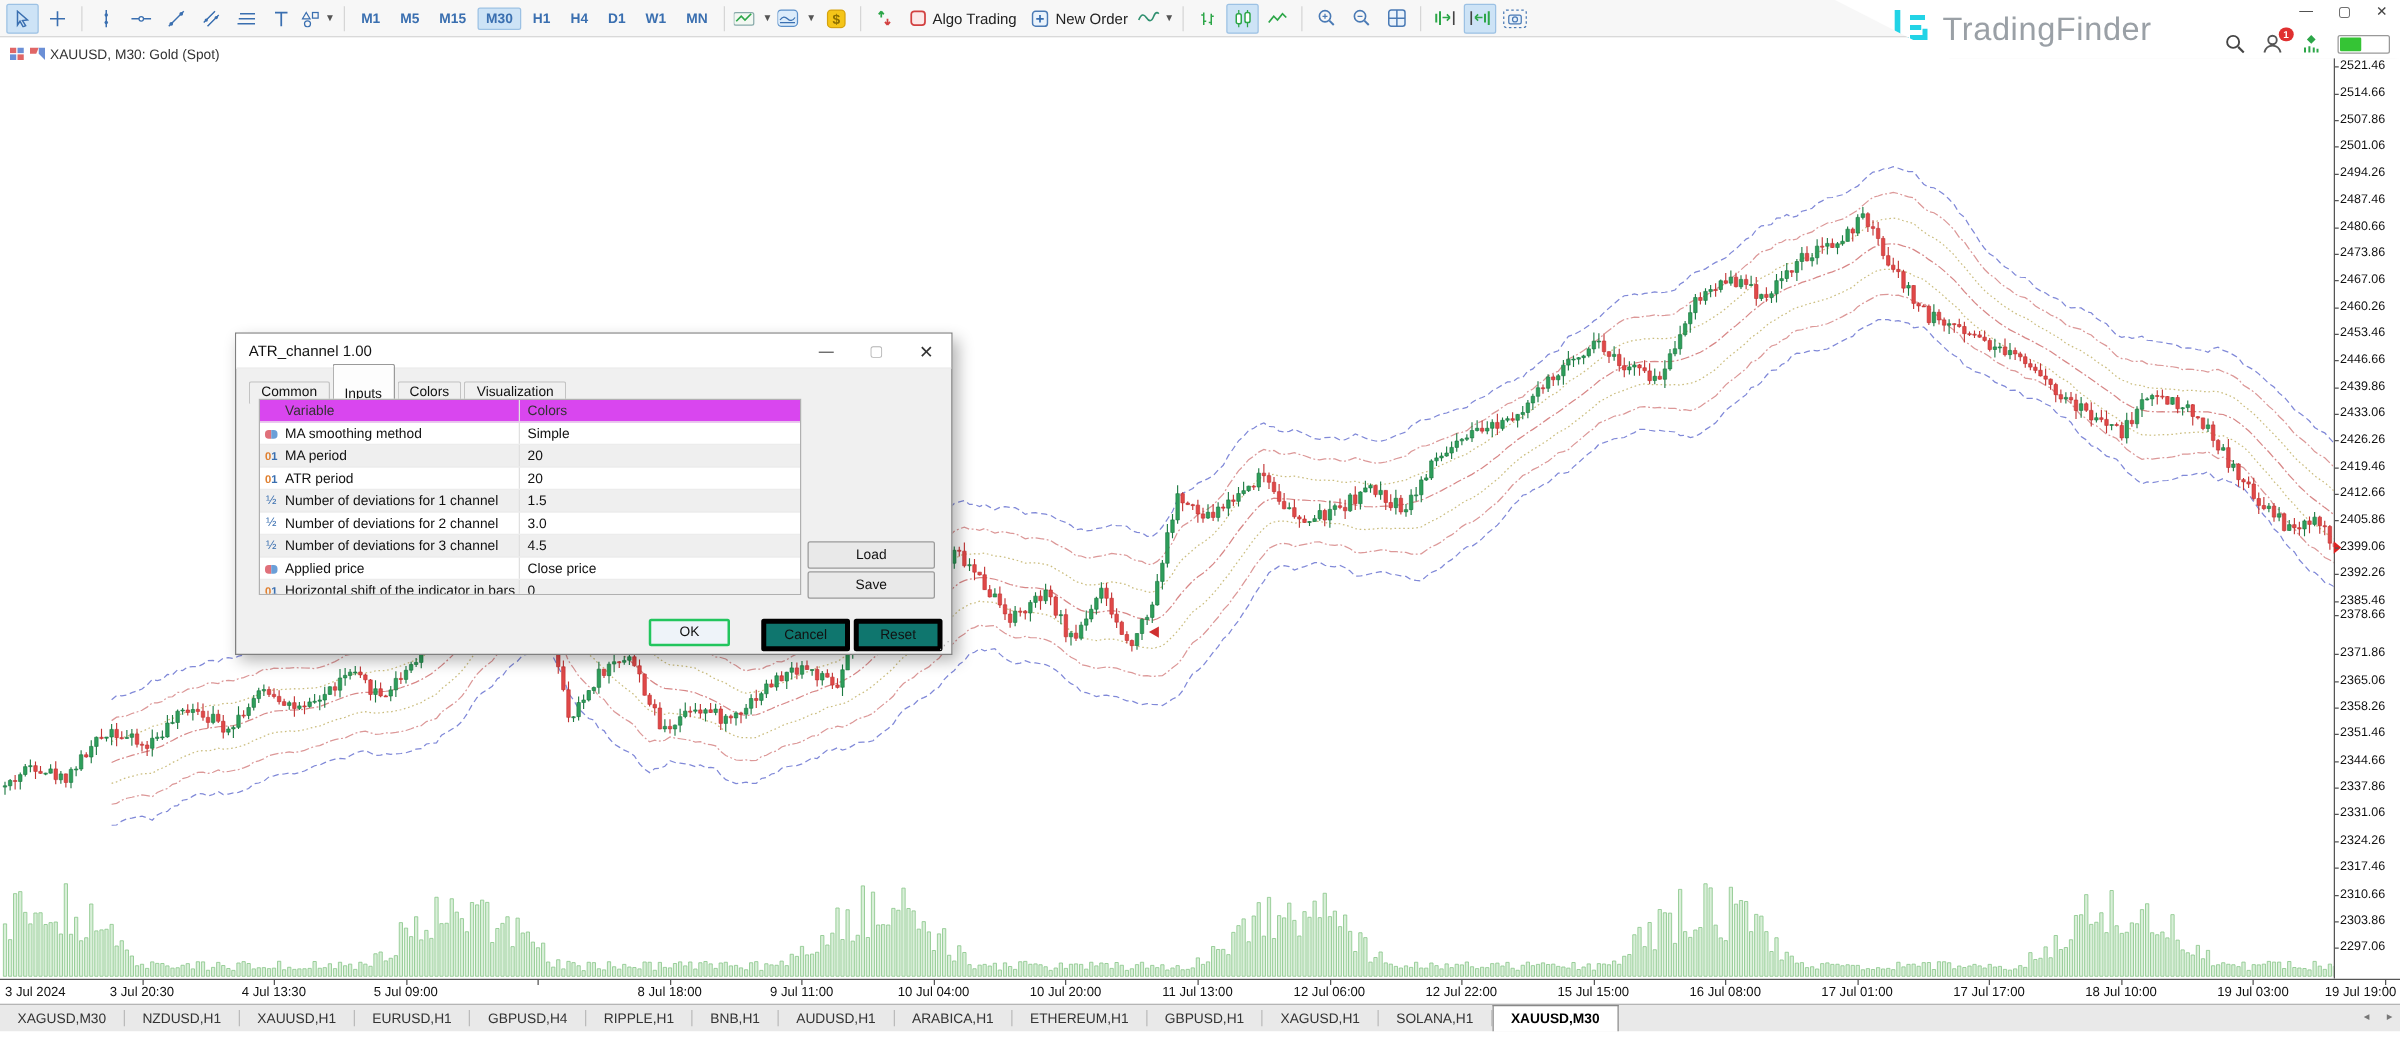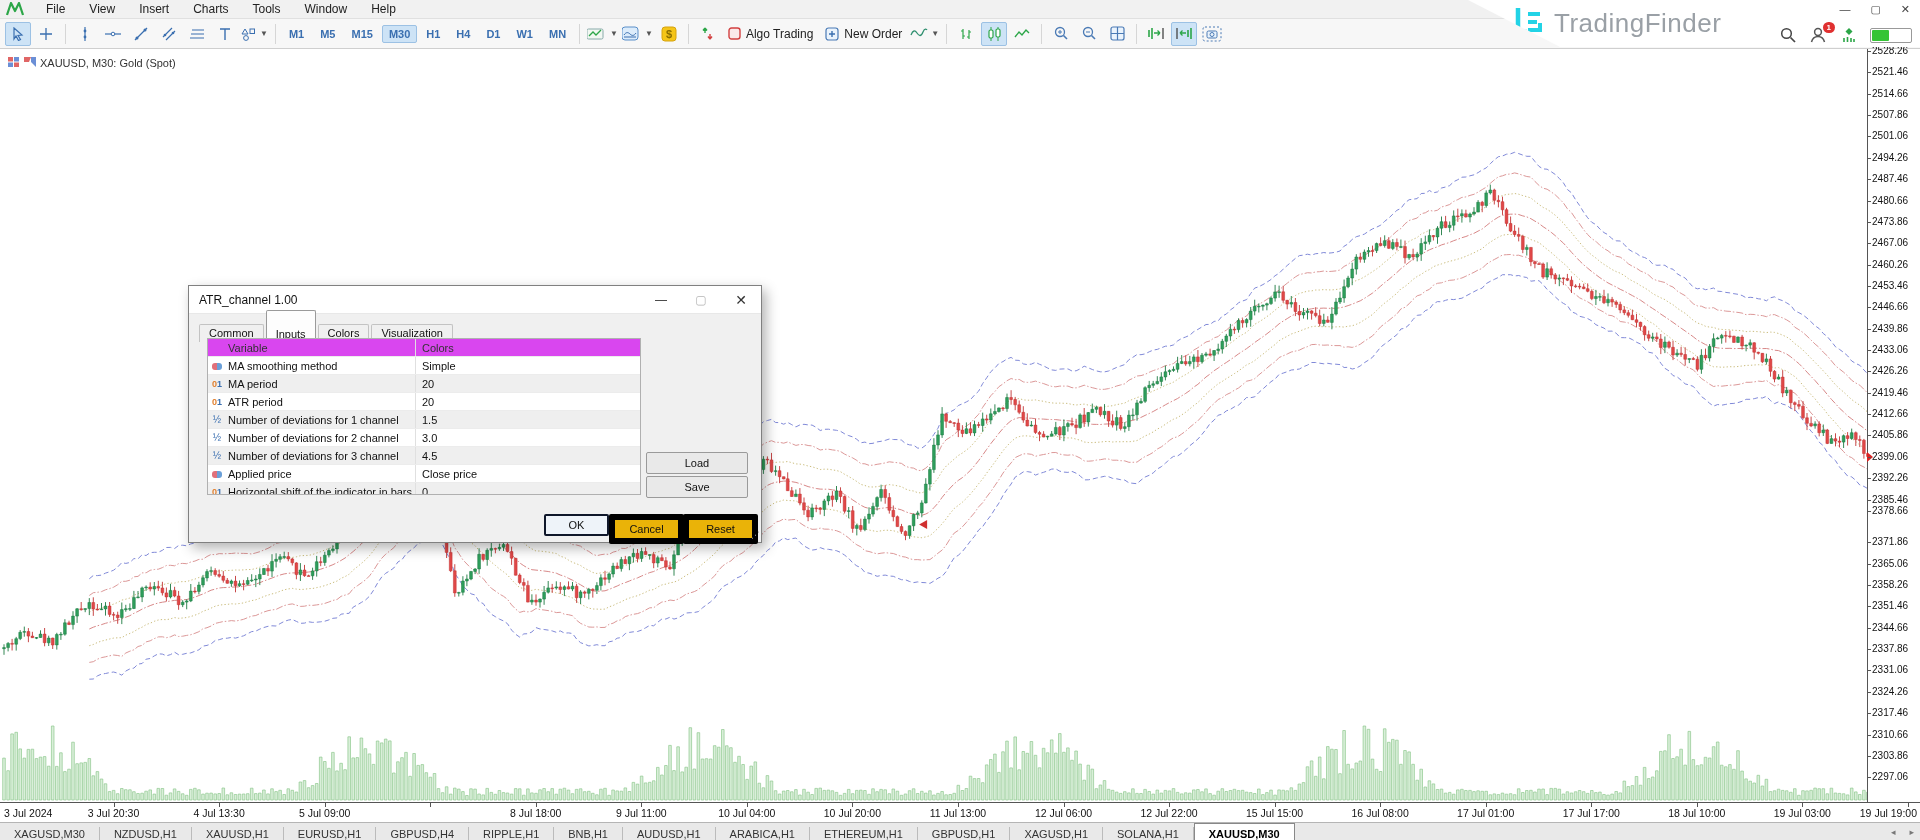--- a/index.html
+++ b/index.html
@@ -74,47 +74,31 @@
   .ticon.int b{color:#e08030;font-style:normal;font-weight:bold;}
   .ticon.int i{color:#3a6fb0;font-style:normal;font-weight:bold;}
   .ticon .e1,.ticon .e2{display:inline-block;width:5px;height:7px;vertical-align:middle;}
   .ticon .e1{background:#e0707a;border-radius:3px 0 0 3px;}
   .ticon .e2{background:#6a9fd8;border-radius:0 3px 3px 0;}
   .tname{flex:1;padding-left:2px;white-space:nowrap;overflow:hidden;}
   .tval{width:218px;padding-left:10px;flex:0 0 auto;}
   .dbtn{position:absolute;width:100px;height:20px;background:#e9e9e9;border:1px solid #9a9a9a;border-radius:2px;display:flex;align-items:center;justify-content:center;font-size:11px;}
   .dbtn.load{left:457px;top:166px;}
   .dbtn.save{left:457px;top:190px;}
-  .bbtn{position:absolute;width:63px;height:18px;background:#eab308;border:6px solid #000000;border-radius:2px;display:flex;align-items:center;justify-content:center;font-size:11px;top:228px;}
-  .bbtn.ok{left:355px;border:2px solid #0f172a;width:61px;background:#eef3f9;}
+  .bbtn{position:absolute;width:63px;height:18px;background:#0f766e;border:4px solid #000000;border-radius:2px;display:flex;align-items:center;justify-content:center;font-size:11px;top:228px;}
+  .bbtn.ok{left:330px;border:2px solid #22c55e;width:61px;background:#eef3f9;}
   .bbtn.cancel{left:420px;}
   .bbtn.reset{left:494px;}
   .grip{position:absolute;right:2px;bottom:2px;color:#aaa;font-size:9px;letter-spacing:-1px;}
 </style>
 </head>
 <body>
 
 <div class="app">
 
-  <div class="menubar">
-    <span class="mt-logo">
-      <svg class="ic" width="18" height="14" viewBox="0 0 18 14">
-          <path d="M1 13 5 1l4 8 4-8 4 12" fill="none" stroke="#2ca648" stroke-width="2.2" stroke-linejoin="round"></path>
-        </svg>
-    </span>
-    <div class="menu-items">
-        <div class="menu-item">File</div>
-        <div class="menu-item">View</div>
-        <div class="menu-item">Insert</div>
-        <div class="menu-item">Charts</div>
-        <div class="menu-item">Tools</div>
-        <div class="menu-item">Window</div>
-        <div class="menu-item">Help</div>
-      </div>
-  </div>
 
   <div class="toolbar">
     <div class="tbtn sel">
         <svg class="ic" width="14" height="14" viewBox="0 0 14 14">
           <path d="M3 1l8 7-4 .5 2.5 4-2 1L5 9 3 12z" fill="none" stroke="#3a6fb0" stroke-width="1.2"></path>
         </svg>
       </div>
     <div class="tbtn">
         <svg class="ic" width="14" height="14" viewBox="0 0 14 14">
           <path d="M7 1v12M1 7h12" stroke="#3a6fb0" stroke-width="1.3"></path>

